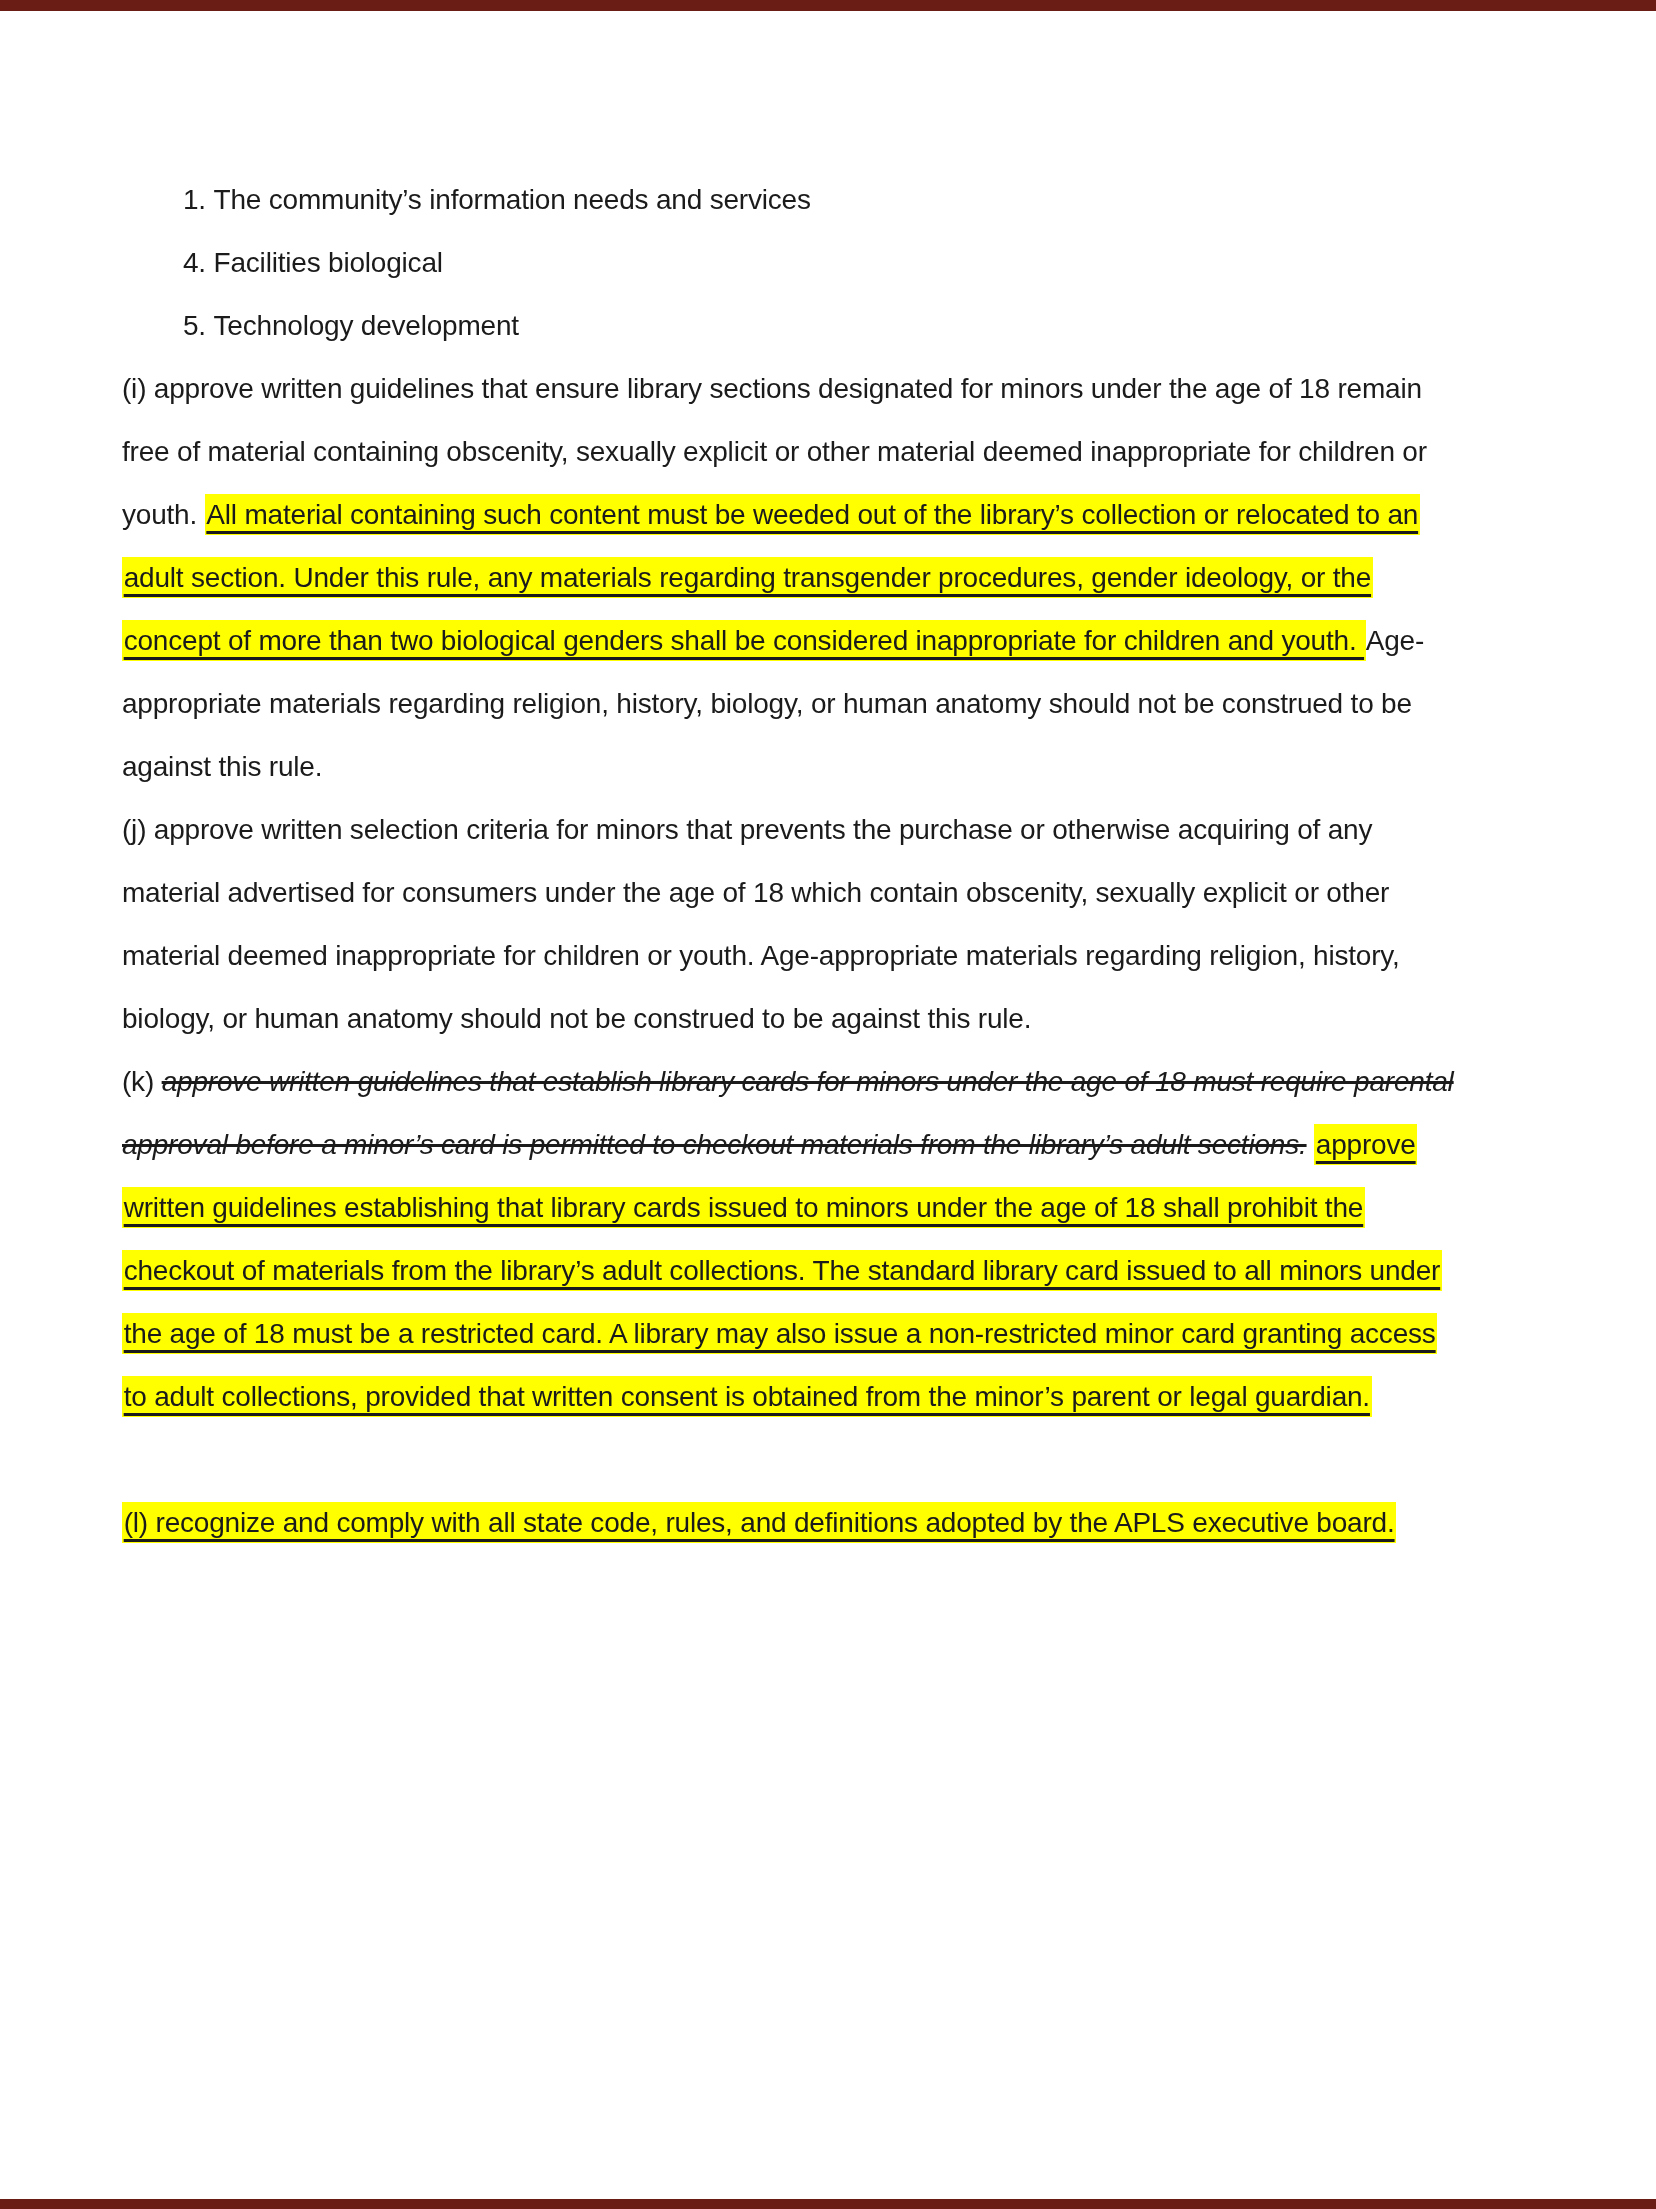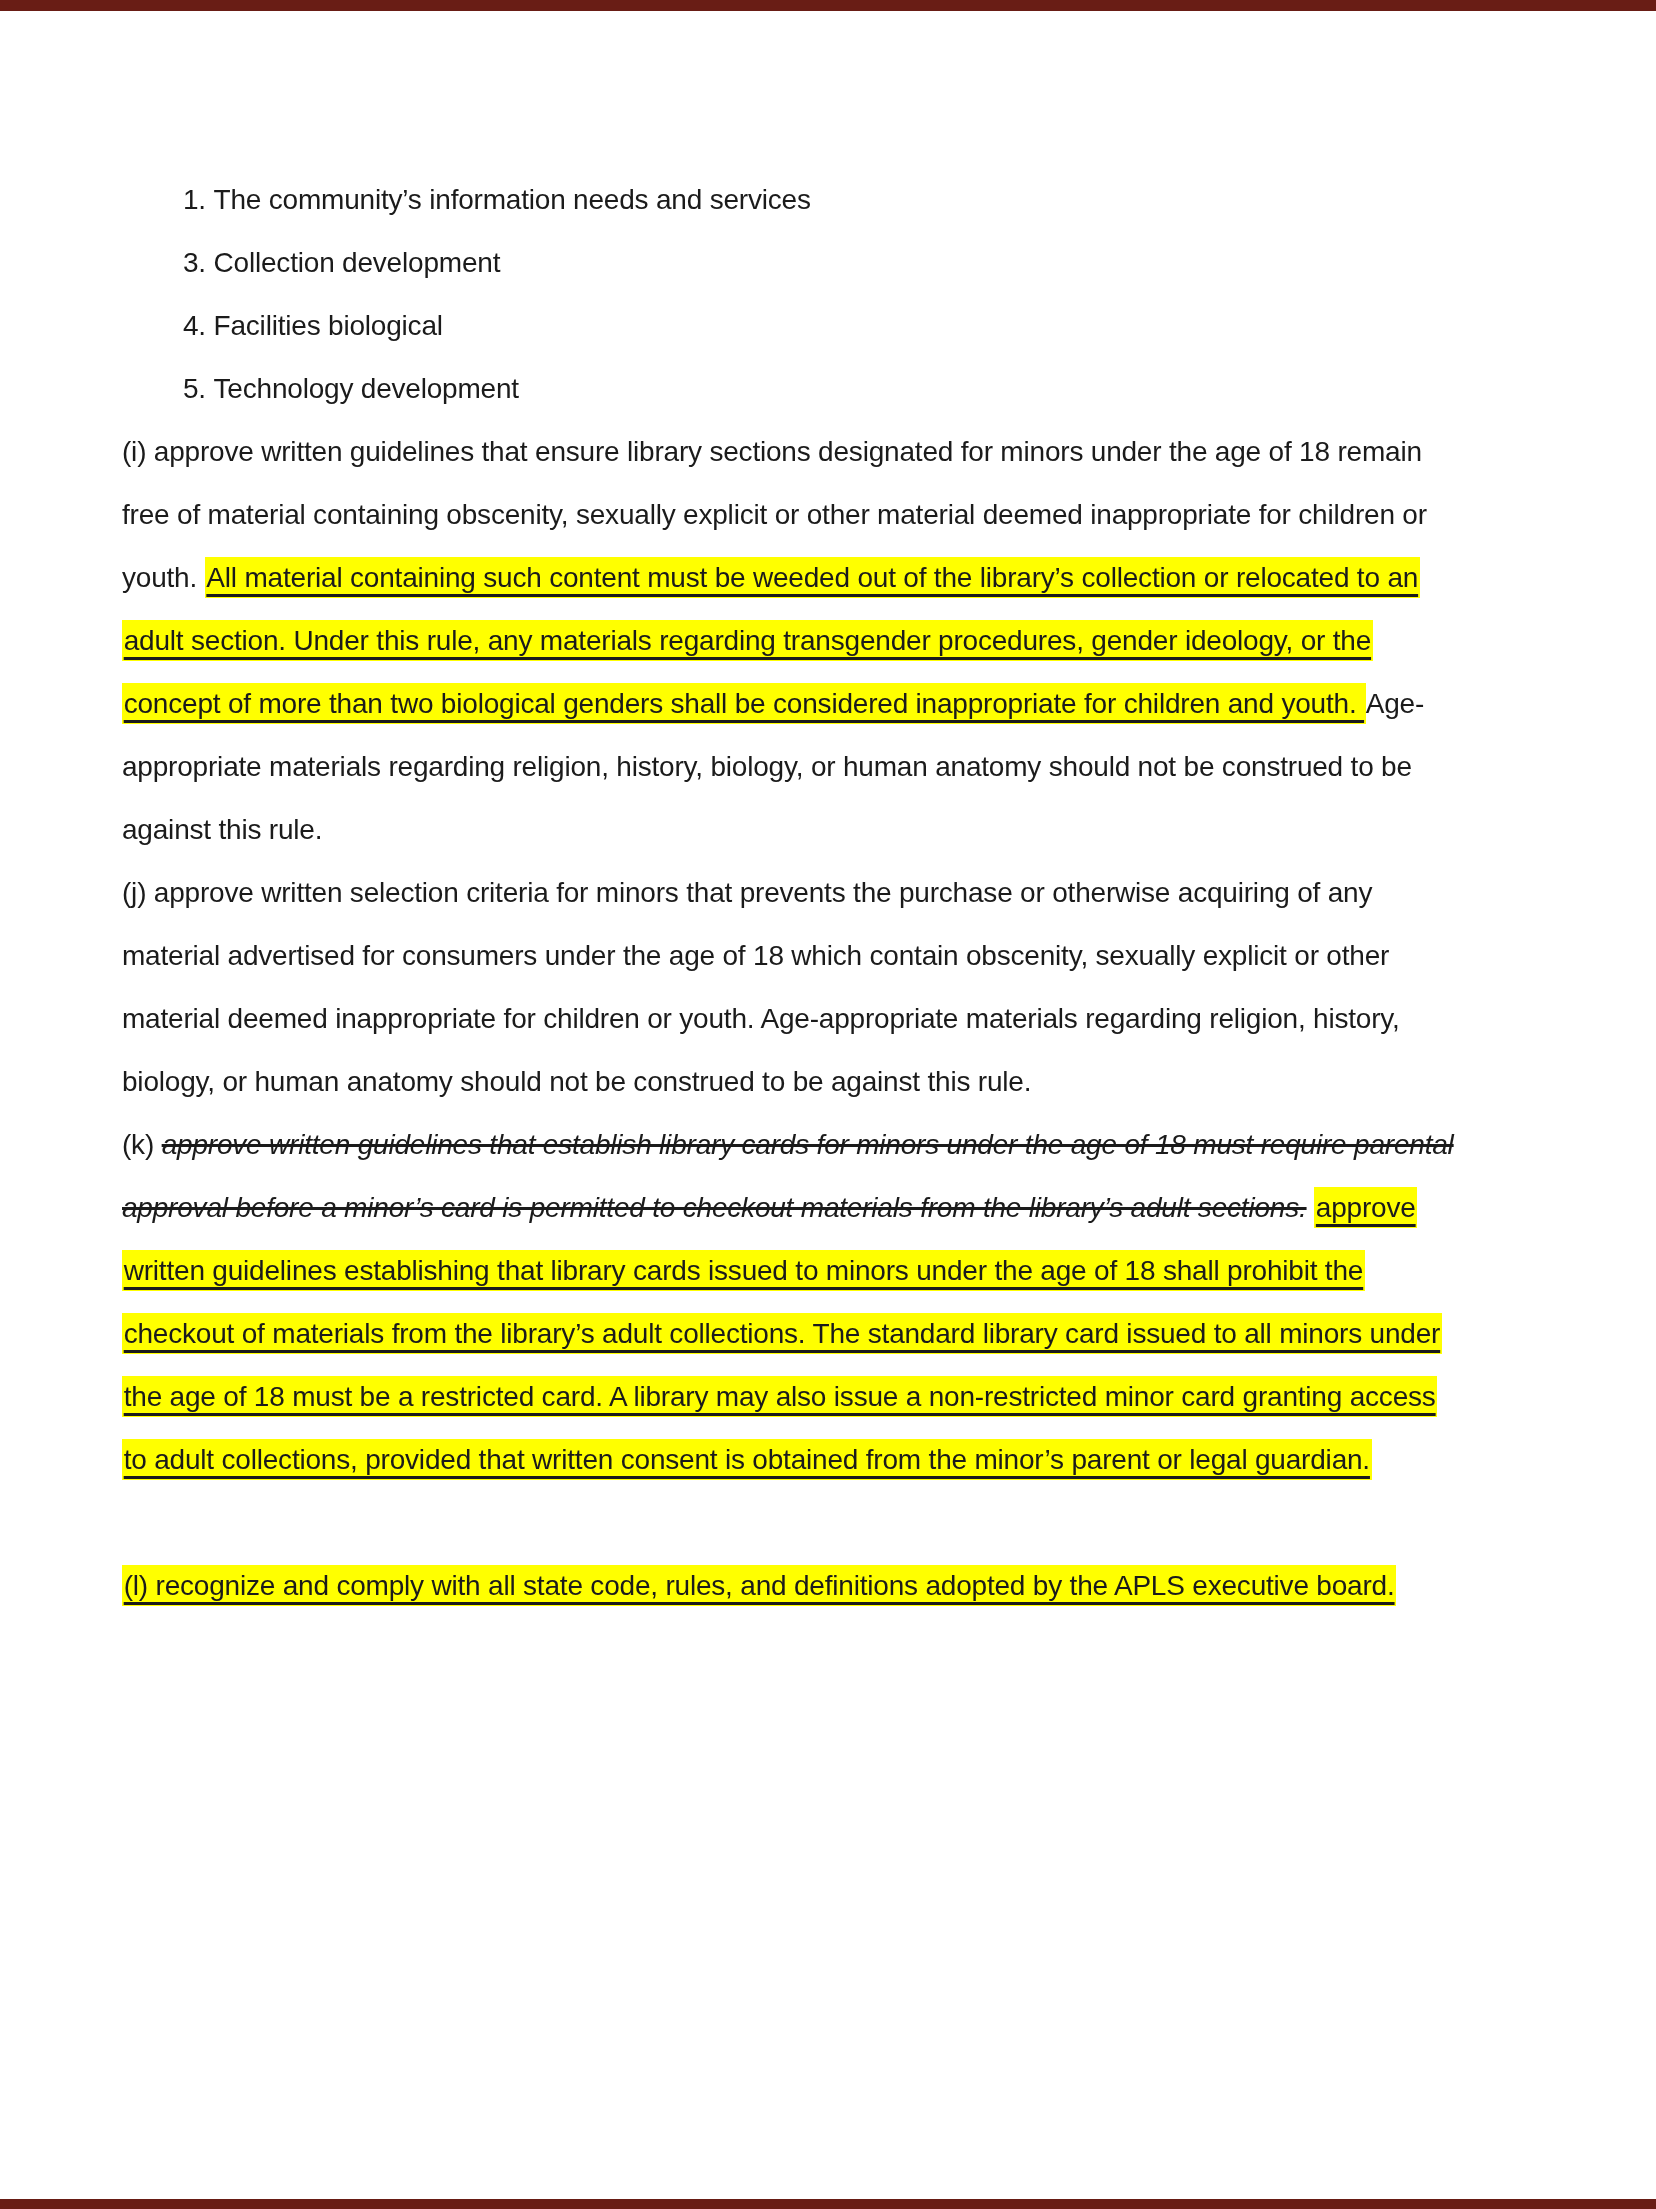--- a/index.html
+++ b/index.html
@@ -57,21 +57,20 @@
   }
 </style>
 </head>
 <body>
 
 <div class="page">
   <div class="edge edge-top"></div>
   <div class="content">
     <div class="numbered-list">
         <div class="list-item"><span class="marker">1.</span><span>The community’s information needs and services</span></div>
-        <div class="list-item"><span class="marker">3.</span><span>Collection development</span></div>
         <div class="list-item"><span class="marker">4.</span><span>Facilities biological</span></div>
         <div class="list-item"><span class="marker">5.</span><span>Technology development</span></div>
       </div>
     <div>
         <p class="para"><span class="seg-normal">(i) approve written guidelines that ensure library sections designated for minors under the age of 18 remain free of material containing obscenity, sexually explicit or other material deemed inappropriate for children or youth. </span><span class="seg-highlight">All material containing such content must be weeded out of the library’s collection or relocated to an adult section. Under this rule, any materials regarding transgender procedures, gender ideology, or the concept of more than two biological genders shall be considered inappropriate for children and youth. </span><span class="seg-normal">Age-appropriate materials regarding religion, history, biology, or human anatomy should not be construed to be against this rule.</span></p>
         <p class="para"><span class="seg-normal">(j) approve written selection criteria for minors that prevents the purchase or otherwise acquiring of any material advertised for consumers under the age of 18 which contain obscenity, sexually explicit or other material deemed inappropriate for children or youth. Age-appropriate materials regarding religion, history, biology, or human anatomy should not be construed to be against this rule.</span></p>
         <p class="para"><span class="seg-normal">(k) </span><span class="seg-strike">approve written guidelines that establish library cards for minors under the age of 18 must require parental approval before a minor’s card is permitted to checkout materials from the library’s adult sections.</span><span class="seg-normal"> </span><span class="seg-highlight">approve written guidelines establishing that library cards issued to minors under the age of 18 shall prohibit the checkout of materials from the library’s adult collections. The standard library card issued to all minors under the age of 18 must be a restricted card. A library may also issue a non-restricted minor card granting access to adult collections, provided that written consent is obtained from the minor’s parent or legal guardian.</span></p>
         <p class="para blank"></p>
         <p class="para"><span class="seg-highlight">(l) recognize and comply with all state code, rules, and definitions adopted by the APLS executive board.</span></p>
       </div>

